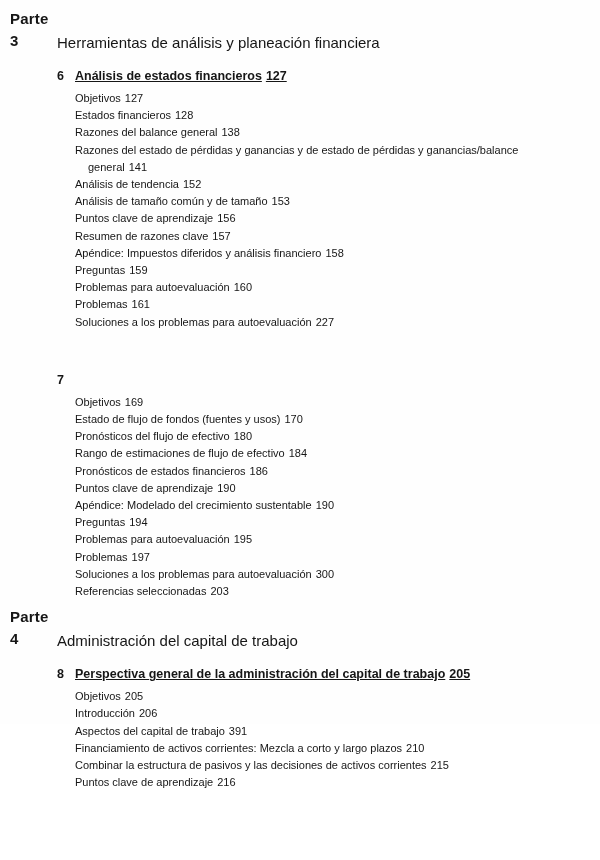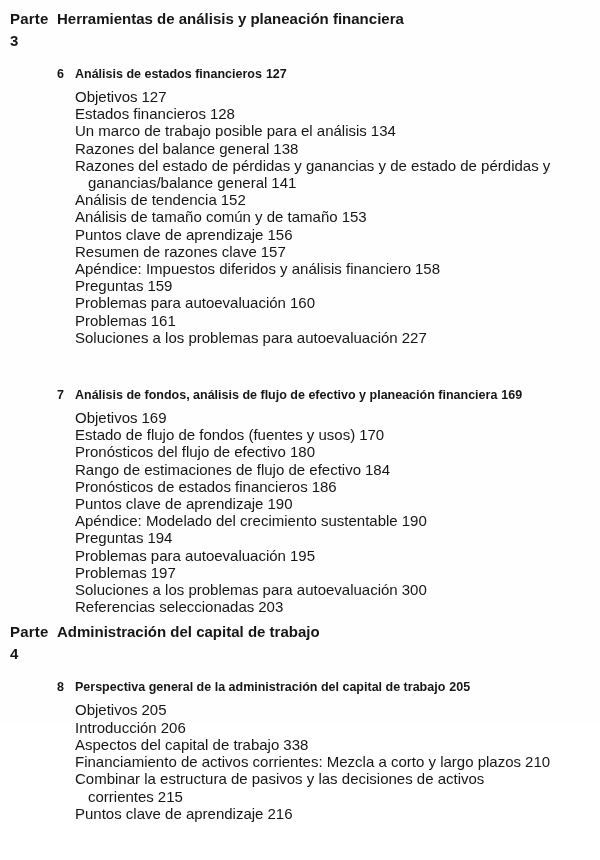--- a/index.html
+++ b/index.html
@@ -24,35 +24,35 @@
     font-size: 15px;
     line-height: 22px;
     margin-bottom: 13px;
   }
   .part-label {
     font-weight: 700;
     width: 47px;
     flex: none;
     letter-spacing: 0.2px;
   }
-  .part-title { font-weight: 700; }
+  .part-title { font-weight: 400; margin-top: 24px; }
   .chapter { margin-left: 47px; margin-bottom: 40px; }
   .chapter:last-child { margin-bottom: 0; }
   .chapter-heading {
     display: flex;
     font-weight: 700;
     font-size: 12.5px;
     line-height: 18px;
     margin-bottom: 5px;
   }
   .chapter-number { width: 18px; flex: none; }
-  .chapter-title { max-width: 455px; }
+  .chapter-title { max-width: 455px; text-decoration: underline; }
   .item-list { margin-left: 18px; padding-right: 12px; }
   .toc-item {
-    font-size: 15px;
+    font-size: 11px;
     line-height: 17.2px;
     padding-left: 13px;
     text-indent: -13px;
     max-width: 505px;
   }
   .page-num { margin-left: 4px; white-space: nowrap; }
 </style>
 </head>
 <body>
 
@@ -64,38 +64,36 @@
           <span class="part-title">Herramientas de análisis y planeación financiera</span>
         </div>
         <div class="chapter">
           <div class="chapter-heading">
             <span class="chapter-number">6</span>
             <span class="chapter-title"><span>Análisis de estados financieros</span><span class="page-num">127</span></span>
           </div>
           <div class="item-list">
             <div class="toc-item"><span class="item-text">Objetivos</span><span class="page-num">127</span></div>
             <div class="toc-item"><span class="item-text">Estados financieros</span><span class="page-num">128</span></div>
-            <div class="toc-item"><span class="item-text">Un marco de trabajo posible para el análisis</span><span class="page-num">134</span></div>
             <div class="toc-item"><span class="item-text">Razones del balance general</span><span class="page-num">138</span></div>
             <div class="toc-item"><span class="item-text">Razones del estado de pérdidas y ganancias y de estado de pérdidas y ganancias/balance general</span><span class="page-num">141</span></div>
             <div class="toc-item"><span class="item-text">Análisis de tendencia</span><span class="page-num">152</span></div>
             <div class="toc-item"><span class="item-text">Análisis de tamaño común y de tamaño</span><span class="page-num">153</span></div>
             <div class="toc-item"><span class="item-text">Puntos clave de aprendizaje</span><span class="page-num">156</span></div>
             <div class="toc-item"><span class="item-text">Resumen de razones clave</span><span class="page-num">157</span></div>
             <div class="toc-item"><span class="item-text">Apéndice: Impuestos diferidos y análisis financiero</span><span class="page-num">158</span></div>
             <div class="toc-item"><span class="item-text">Preguntas</span><span class="page-num">159</span></div>
             <div class="toc-item"><span class="item-text">Problemas para autoevaluación</span><span class="page-num">160</span></div>
             <div class="toc-item"><span class="item-text">Problemas</span><span class="page-num">161</span></div>
             <div class="toc-item"><span class="item-text">Soluciones a los problemas para autoevaluación</span><span class="page-num">227</span></div>
           </div>
         </div>
         <div class="chapter">
           <div class="chapter-heading">
             <span class="chapter-number">7</span>
-            <span class="chapter-title"><span>Análisis de fondos, análisis de flujo de efectivo y planeación financiera</span><span class="page-num">169</span></span>
           </div>
           <div class="item-list">
             <div class="toc-item"><span class="item-text">Objetivos</span><span class="page-num">169</span></div>
             <div class="toc-item"><span class="item-text">Estado de flujo de fondos (fuentes y usos)</span><span class="page-num">170</span></div>
             <div class="toc-item"><span class="item-text">Pronósticos del flujo de efectivo</span><span class="page-num">180</span></div>
             <div class="toc-item"><span class="item-text">Rango de estimaciones de flujo de efectivo</span><span class="page-num">184</span></div>
             <div class="toc-item"><span class="item-text">Pronósticos de estados financieros</span><span class="page-num">186</span></div>
             <div class="toc-item"><span class="item-text">Puntos clave de aprendizaje</span><span class="page-num">190</span></div>
             <div class="toc-item"><span class="item-text">Apéndice: Modelado del crecimiento sustentable</span><span class="page-num">190</span></div>
             <div class="toc-item"><span class="item-text">Preguntas</span><span class="page-num">194</span></div>
@@ -112,21 +110,21 @@
           <span class="part-title">Administración del capital de trabajo</span>
         </div>
         <div class="chapter">
           <div class="chapter-heading">
             <span class="chapter-number">8</span>
             <span class="chapter-title"><span>Perspectiva general de la administración del capital de trabajo</span><span class="page-num">205</span></span>
           </div>
           <div class="item-list">
             <div class="toc-item"><span class="item-text">Objetivos</span><span class="page-num">205</span></div>
             <div class="toc-item"><span class="item-text">Introducción</span><span class="page-num">206</span></div>
-            <div class="toc-item"><span class="item-text">Aspectos del capital de trabajo</span><span class="page-num">338</span></div>
+            <div class="toc-item"><span class="item-text">Aspectos del capital de trabajo</span><span class="page-num">391</span></div>
             <div class="toc-item"><span class="item-text">Financiamiento de activos corrientes: Mezcla a corto y largo plazos</span><span class="page-num">210</span></div>
             <div class="toc-item"><span class="item-text">Combinar la estructura de pasivos y las decisiones de activos corrientes</span><span class="page-num">215</span></div>
             <div class="toc-item"><span class="item-text">Puntos clave de aprendizaje</span><span class="page-num">216</span></div>
           </div>
         </div>
       </section>
     </div>
 </div>
 
 </body></html>

